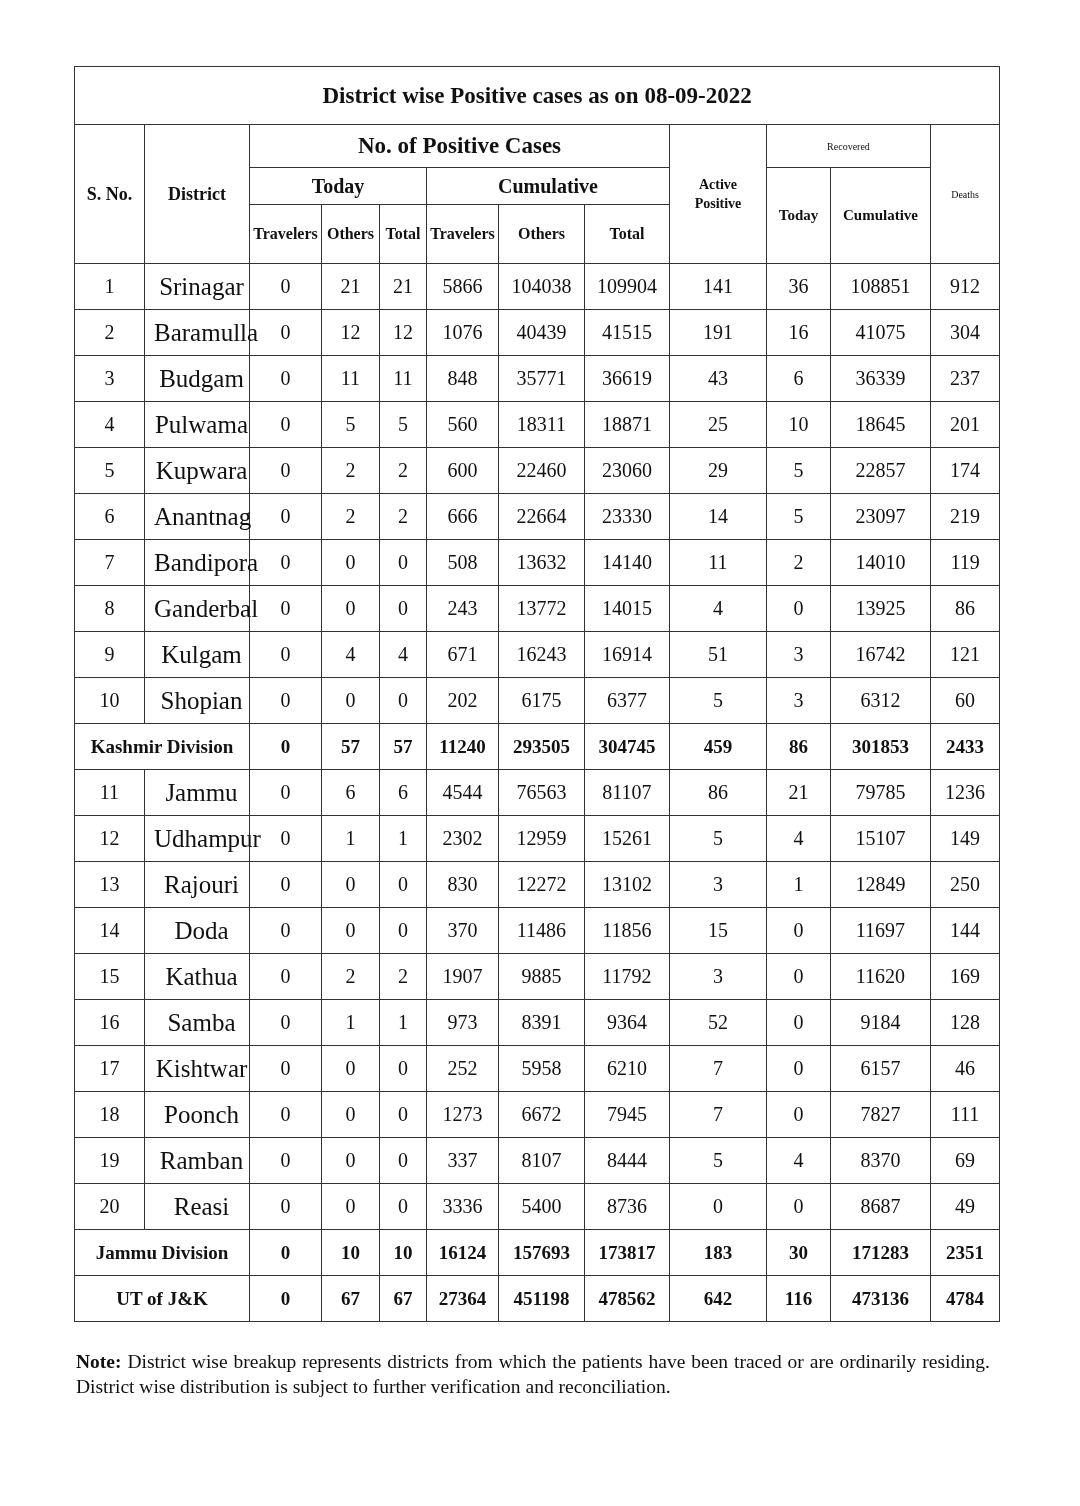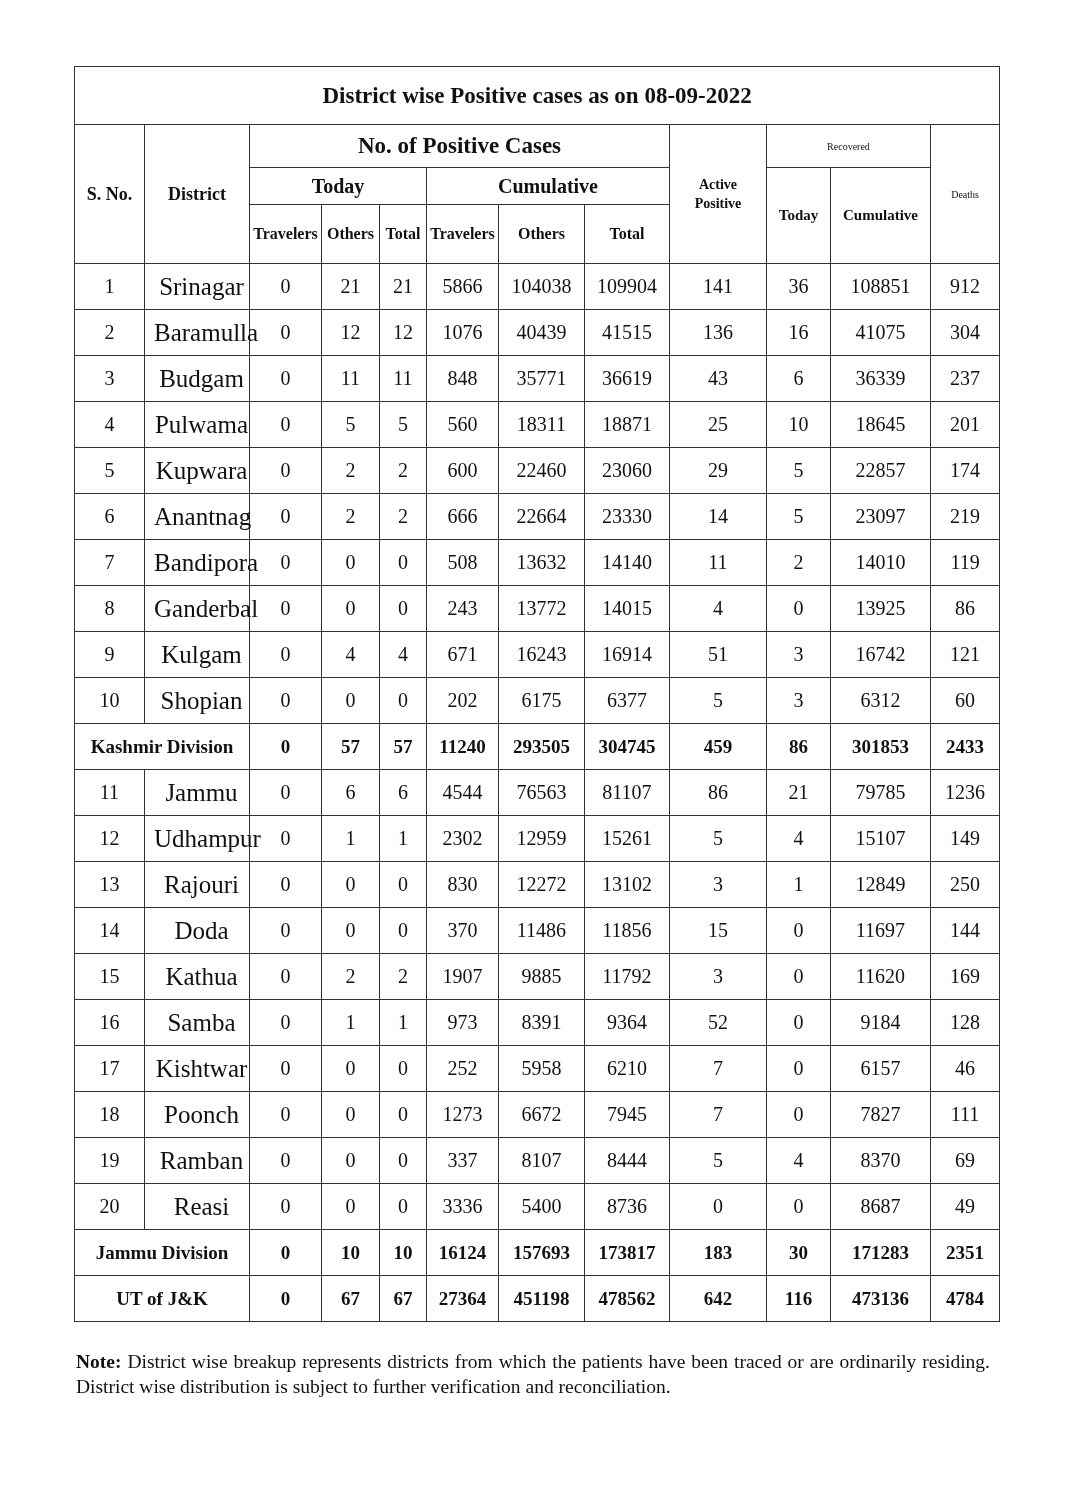--- a/index.html
+++ b/index.html
@@ -91,21 +91,21 @@
       </tr>
       <tr>
         <td>2</td>
         <td class="dist">Baramulla</td>
         <td>0</td>
         <td>12</td>
         <td>12</td>
         <td>1076</td>
         <td>40439</td>
         <td>41515</td>
-        <td>136</td>
+        <td>191</td>
         <td>16</td>
         <td>41075</td>
         <td>304</td>
       </tr>
       <tr>
         <td>3</td>
         <td class="dist">Budgam</td>
         <td>0</td>
         <td>11</td>
         <td>11</td>

